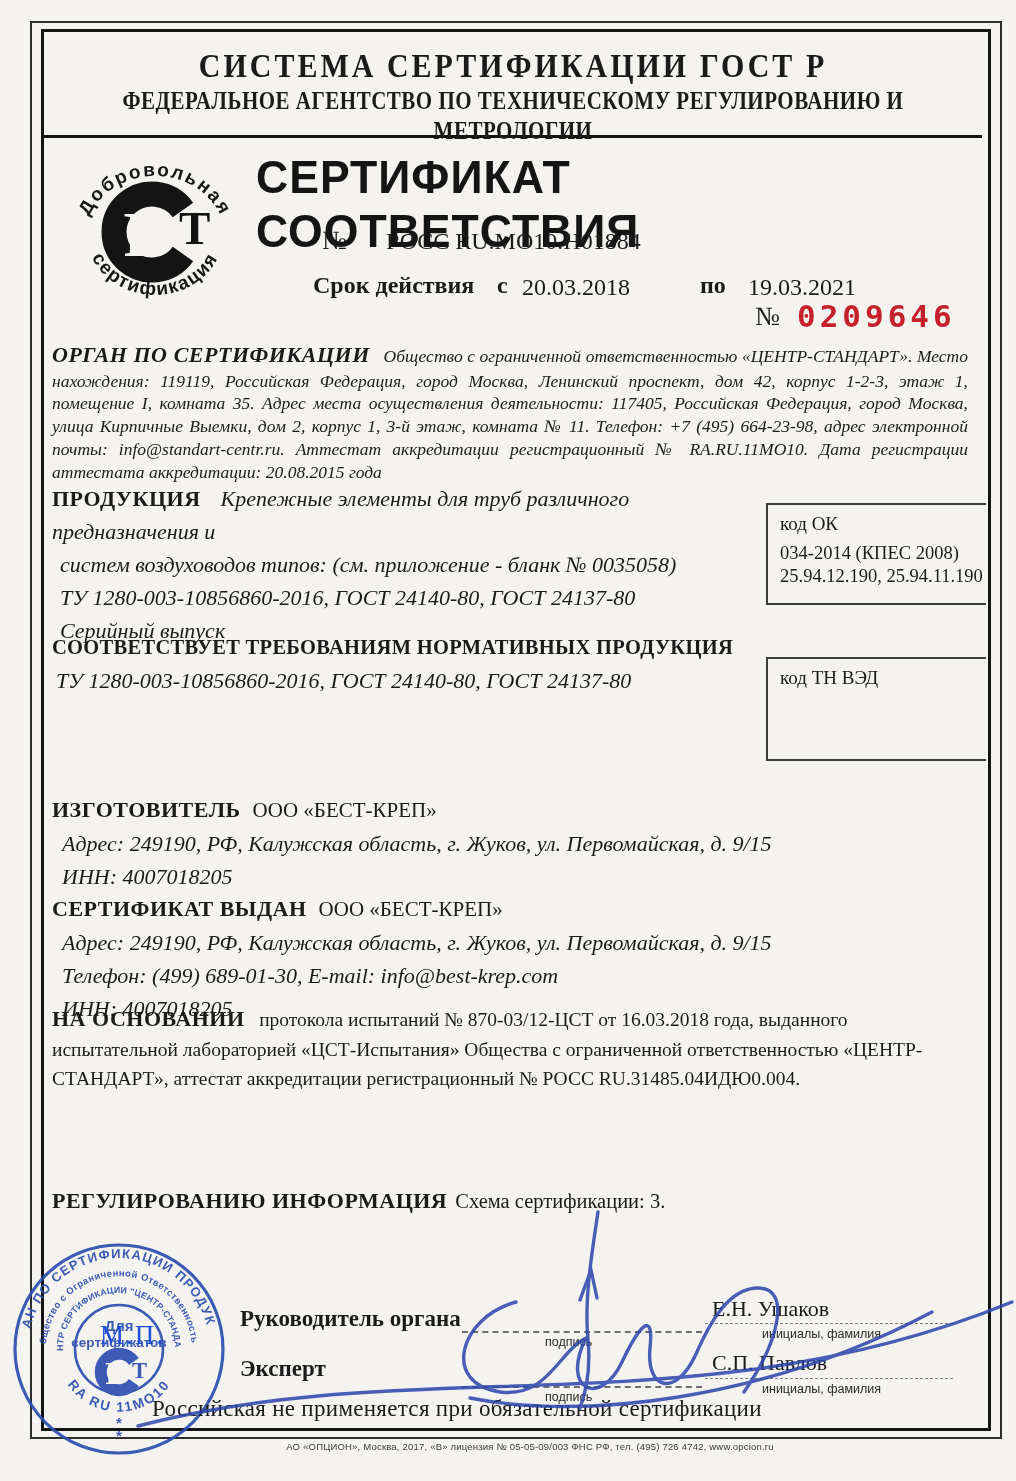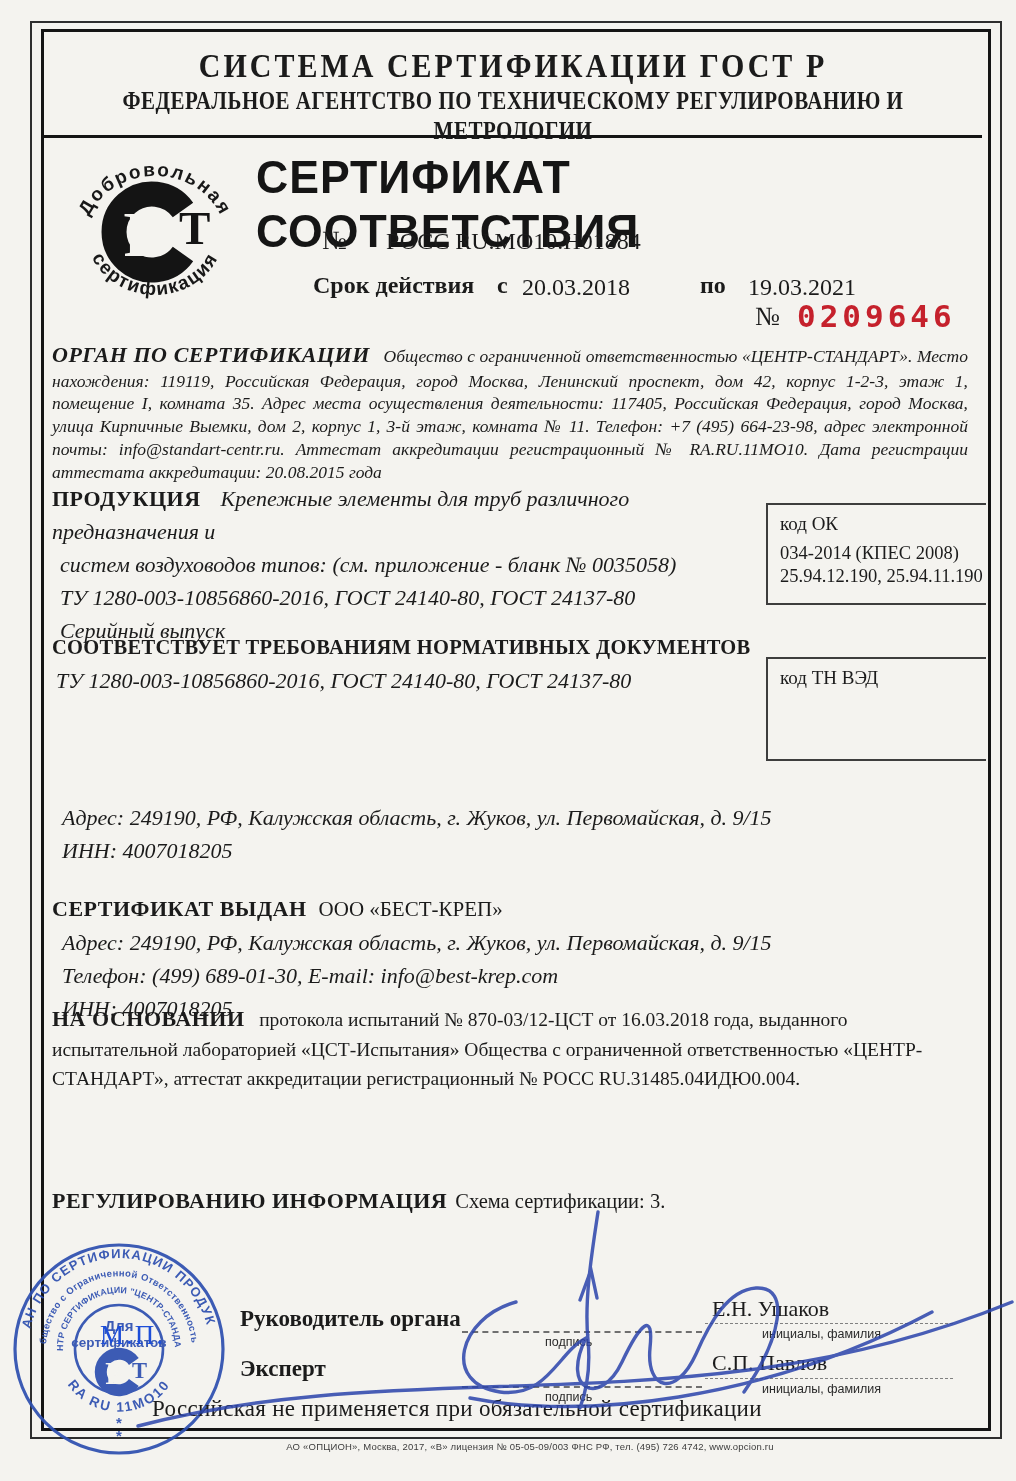--- a/index.html
+++ b/index.html
@@ -97,28 +97,32 @@
   </div>
 
   <div class="code-box" style="top:503px;height:102px;">
     <div class="cap">код ОК</div>
     <div class="val">
       <div>034-2014 (КПЕС 2008)</div>
       <div>25.94.12.190, 25.94.11.190</div>
     </div>
   </div>
 
-  <div class="abs label-lg" style="left:52px;top:636px;">СООТВЕТСТВУЕТ ТРЕБОВАНИЯМ НОРМАТИВНЫХ ДОКУМЕНТОВ</div>
+  <div class="abs label-lg" style="left:52px;top:636px;">СООТВЕТСТВУЕТ ТРЕБОВАНИЯМ НОРМАТИВНЫХ ПРОДУКЦИЯ</div>
   <div class="abs t19" style="left:56px;top:664px;">ТУ 1280-003-10856860-2016,  ГОСТ 24140-80, ГОСТ 24137-80</div>
 
   <div class="code-box" style="top:657px;height:104px;">
     <div class="cap">код ТН ВЭД</div>
   </div>
 
   <div class="abs" style="left:52px;top:797px;width:740px;">
+    <div>
+      <span class="label-xl">ИЗГОТОВИТЕЛЬ</span>&nbsp;&nbsp;
+      <span style="font-size:21px;">ООО «БЕСТ-КРЕП»</span>
+    </div>
     <div class="t19" style="padding-left:10px;margin-top:4px;">Адрес: 249190, РФ, Калужская область, г. Жуков, ул. Первомайская, д. 9/15</div>
     <div class="t19" style="padding-left:10px;">ИНН: 4007018205</div>
   </div>
 
   <div class="abs" style="left:52px;top:896px;width:740px;">
     <div>
       <span class="label-xl">СЕРТИФИКАТ ВЫДАН</span>&nbsp;&nbsp;
       <span style="font-size:21px;">ООО «БЕСТ-КРЕП»</span>
     </div>
     <div class="t19" style="padding-left:10px;margin-top:4px;">Адрес: 249190, РФ, Калужская область, г. Жуков, ул. Первомайская, д. 9/15</div>

